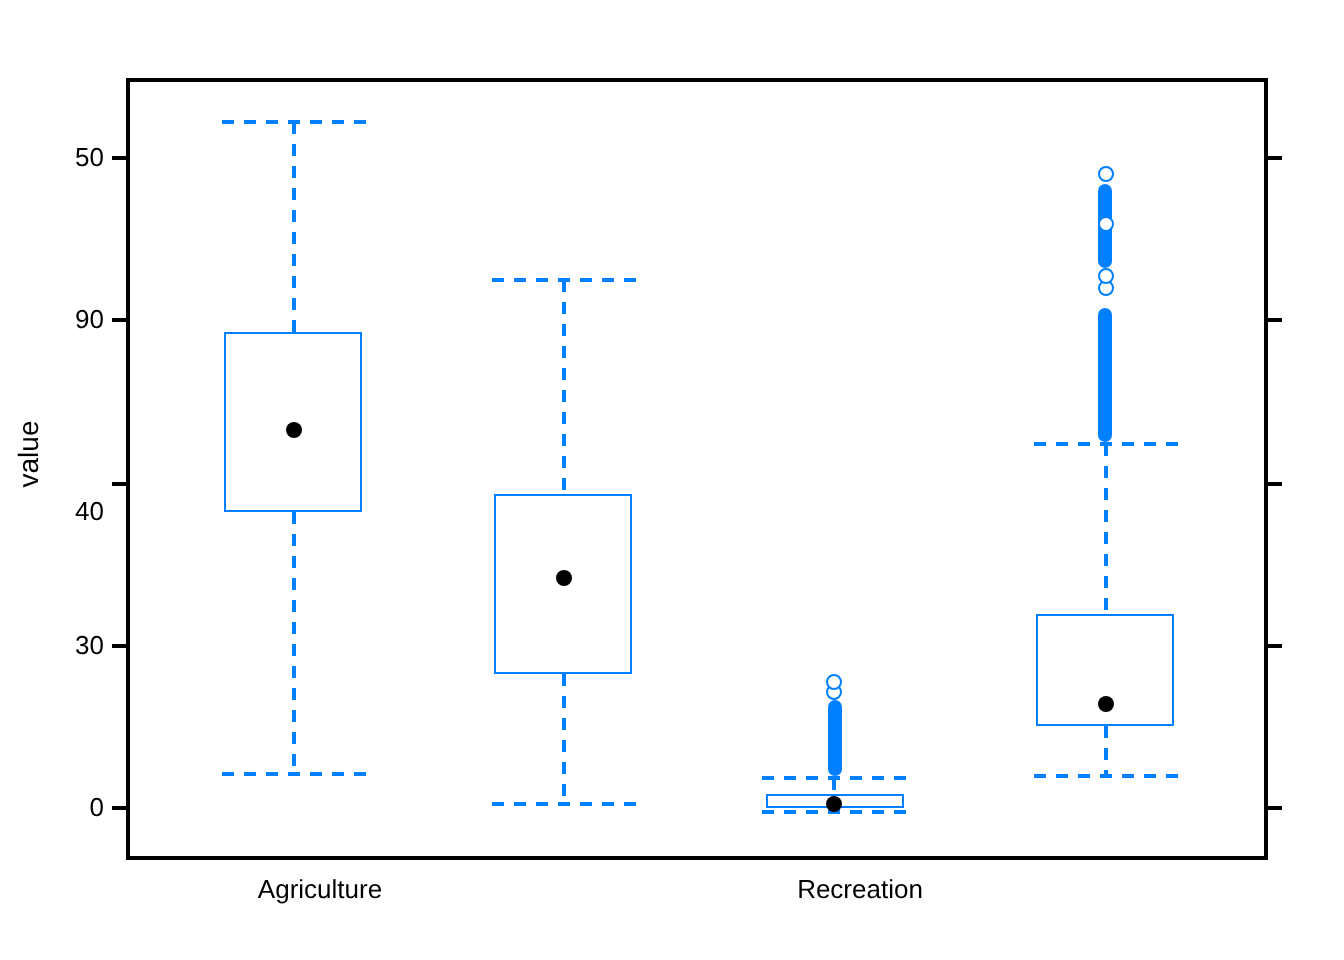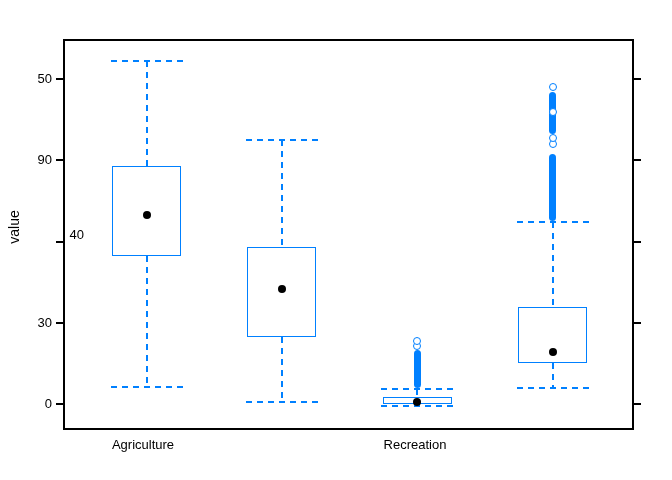--- a/index.html
+++ b/index.html
@@ -41,29 +41,29 @@
   <div id="plot-border"></div>
   <div id="y-axis-label">value</div>
 <div class="tickmark" style="position: absolute; left: 56px; top: 403px; width: 7px;"></div>
     <div class="tickmark" style="position: absolute; left: 634px; top: 403px; width: 7px;"></div>
     <div class="ytick-label" style="position: absolute; top: 396px;">0</div>
     <div class="tickmark" style="position: absolute; left: 56px; top: 321.75px; width: 7px;"></div>
     <div class="tickmark" style="position: absolute; left: 634px; top: 321.75px; width: 7px;"></div>
     <div class="ytick-label" style="position: absolute; top: 314.75px;">30</div>
     <div class="tickmark" style="position: absolute; left: 56px; top: 240.5px; width: 7px;"></div>
     <div class="tickmark" style="position: absolute; left: 634px; top: 240.5px; width: 7px;"></div>
-    <div class="ytick-label" style="position: absolute; top: 227px; margin-left: 32px;">40</div>
+    <div class="ytick-label" style="position: absolute; top: 248px;">40</div>
     <div class="tickmark" style="position: absolute; left: 56px; top: 159.25px; width: 7px;"></div>
     <div class="tickmark" style="position: absolute; left: 634px; top: 159.25px; width: 7px;"></div>
     <div class="ytick-label" style="position: absolute; top: 152.25px;">90</div>
     <div class="tickmark" style="position: absolute; left: 56px; top: 78px; width: 7px;"></div>
     <div class="tickmark" style="position: absolute; left: 634px; top: 78px; width: 7px;"></div>
     <div class="ytick-label" style="position: absolute; top: 71px;">50</div>
-    <div class="xcat-label" style="position: absolute; left: 83px;">Agriculture</div>
-    <div class="xcat-label" style="position: absolute; left: 355px;">Recreation</div>
+    <div class="xcat-label" style="position: absolute; left: 100px;">Agriculture</div>
+    <div class="xcat-label" style="position: absolute; left: 370px;">Recreation</div>
     <div style="position: absolute; left: 145.5px; top: 61.125px; width: 2px; height: 104.812px; background: repeating-linear-gradient(rgb(0, 128, 255) 0px, rgb(0, 128, 255) 6px, transparent 6px, transparent 11px);"></div>
     <div style="position: absolute; left: 145.5px; top: 256.125px; width: 2px; height: 131.219px; background: repeating-linear-gradient(rgb(0, 128, 255) 0px, rgb(0, 128, 255) 6px, transparent 6px, transparent 11px);"></div>
     <div style="position: absolute; left: 110.5px; top: 60.125px; width: 72px; height: 2px; background: repeating-linear-gradient(90deg, rgb(0, 128, 255) 0px, rgb(0, 128, 255) 6px, transparent 6px, transparent 11px);"></div>
     <div style="position: absolute; left: 110.5px; top: 386.344px; width: 72px; height: 2px; background: repeating-linear-gradient(90deg, rgb(0, 128, 255) 0px, rgb(0, 128, 255) 6px, transparent 6px, transparent 11px);"></div>
     <div style="position: absolute; left: 112px; top: 165.938px; width: 69px; height: 90.1875px; border: 1.5px solid rgb(0, 128, 255); box-sizing: border-box; background: rgb(255, 255, 255);"></div>
     <div style="position: absolute; left: 142.5px; top: 210.688px; width: 8px; height: 8px; background: rgb(0, 0, 0); border-radius: 50%;"></div>
     <div style="position: absolute; left: 280.5px; top: 139.938px; width: 2px; height: 106.844px; background: repeating-linear-gradient(rgb(0, 128, 255) 0px, rgb(0, 128, 255) 6px, transparent 6px, transparent 11px);"></div>
     <div style="position: absolute; left: 280.5px; top: 337.375px; width: 2px; height: 64.1875px; background: repeating-linear-gradient(rgb(0, 128, 255) 0px, rgb(0, 128, 255) 6px, transparent 6px, transparent 11px);"></div>
     <div style="position: absolute; left: 245.5px; top: 138.938px; width: 72px; height: 2px; background: repeating-linear-gradient(90deg, rgb(0, 128, 255) 0px, rgb(0, 128, 255) 6px, transparent 6px, transparent 11px);"></div>
     <div style="position: absolute; left: 245.5px; top: 400.562px; width: 72px; height: 2px; background: repeating-linear-gradient(90deg, rgb(0, 128, 255) 0px, rgb(0, 128, 255) 6px, transparent 6px, transparent 11px);"></div>

